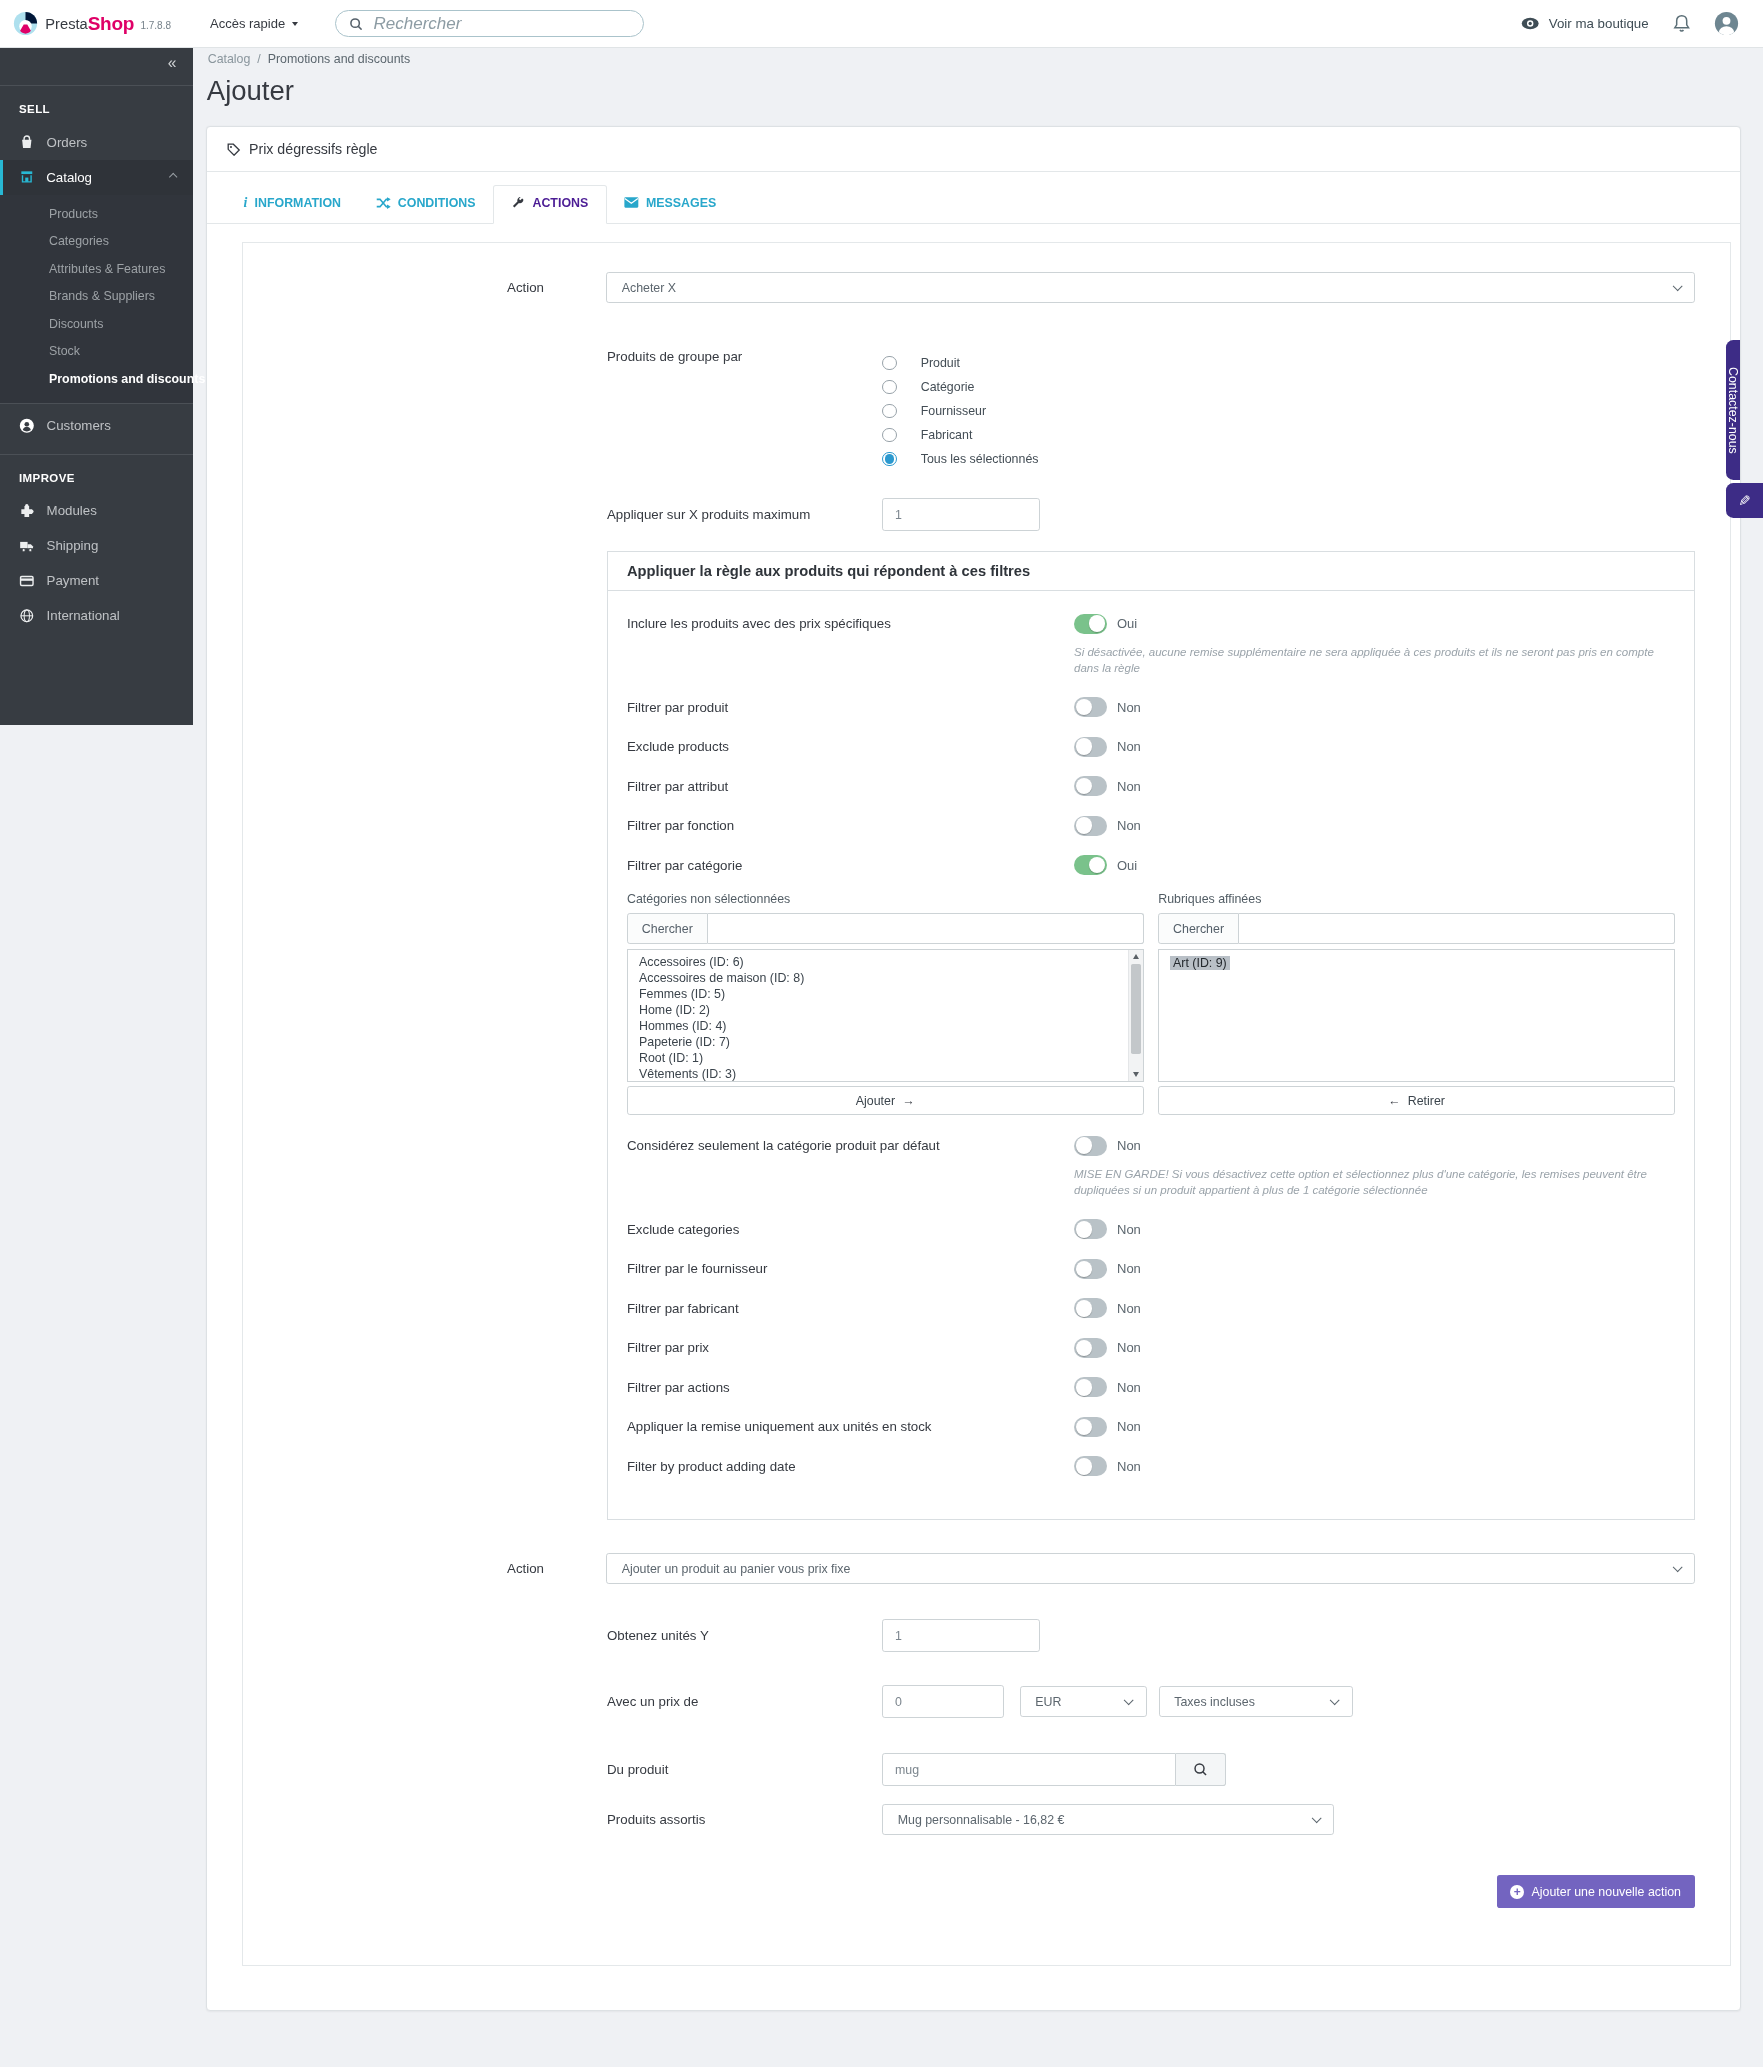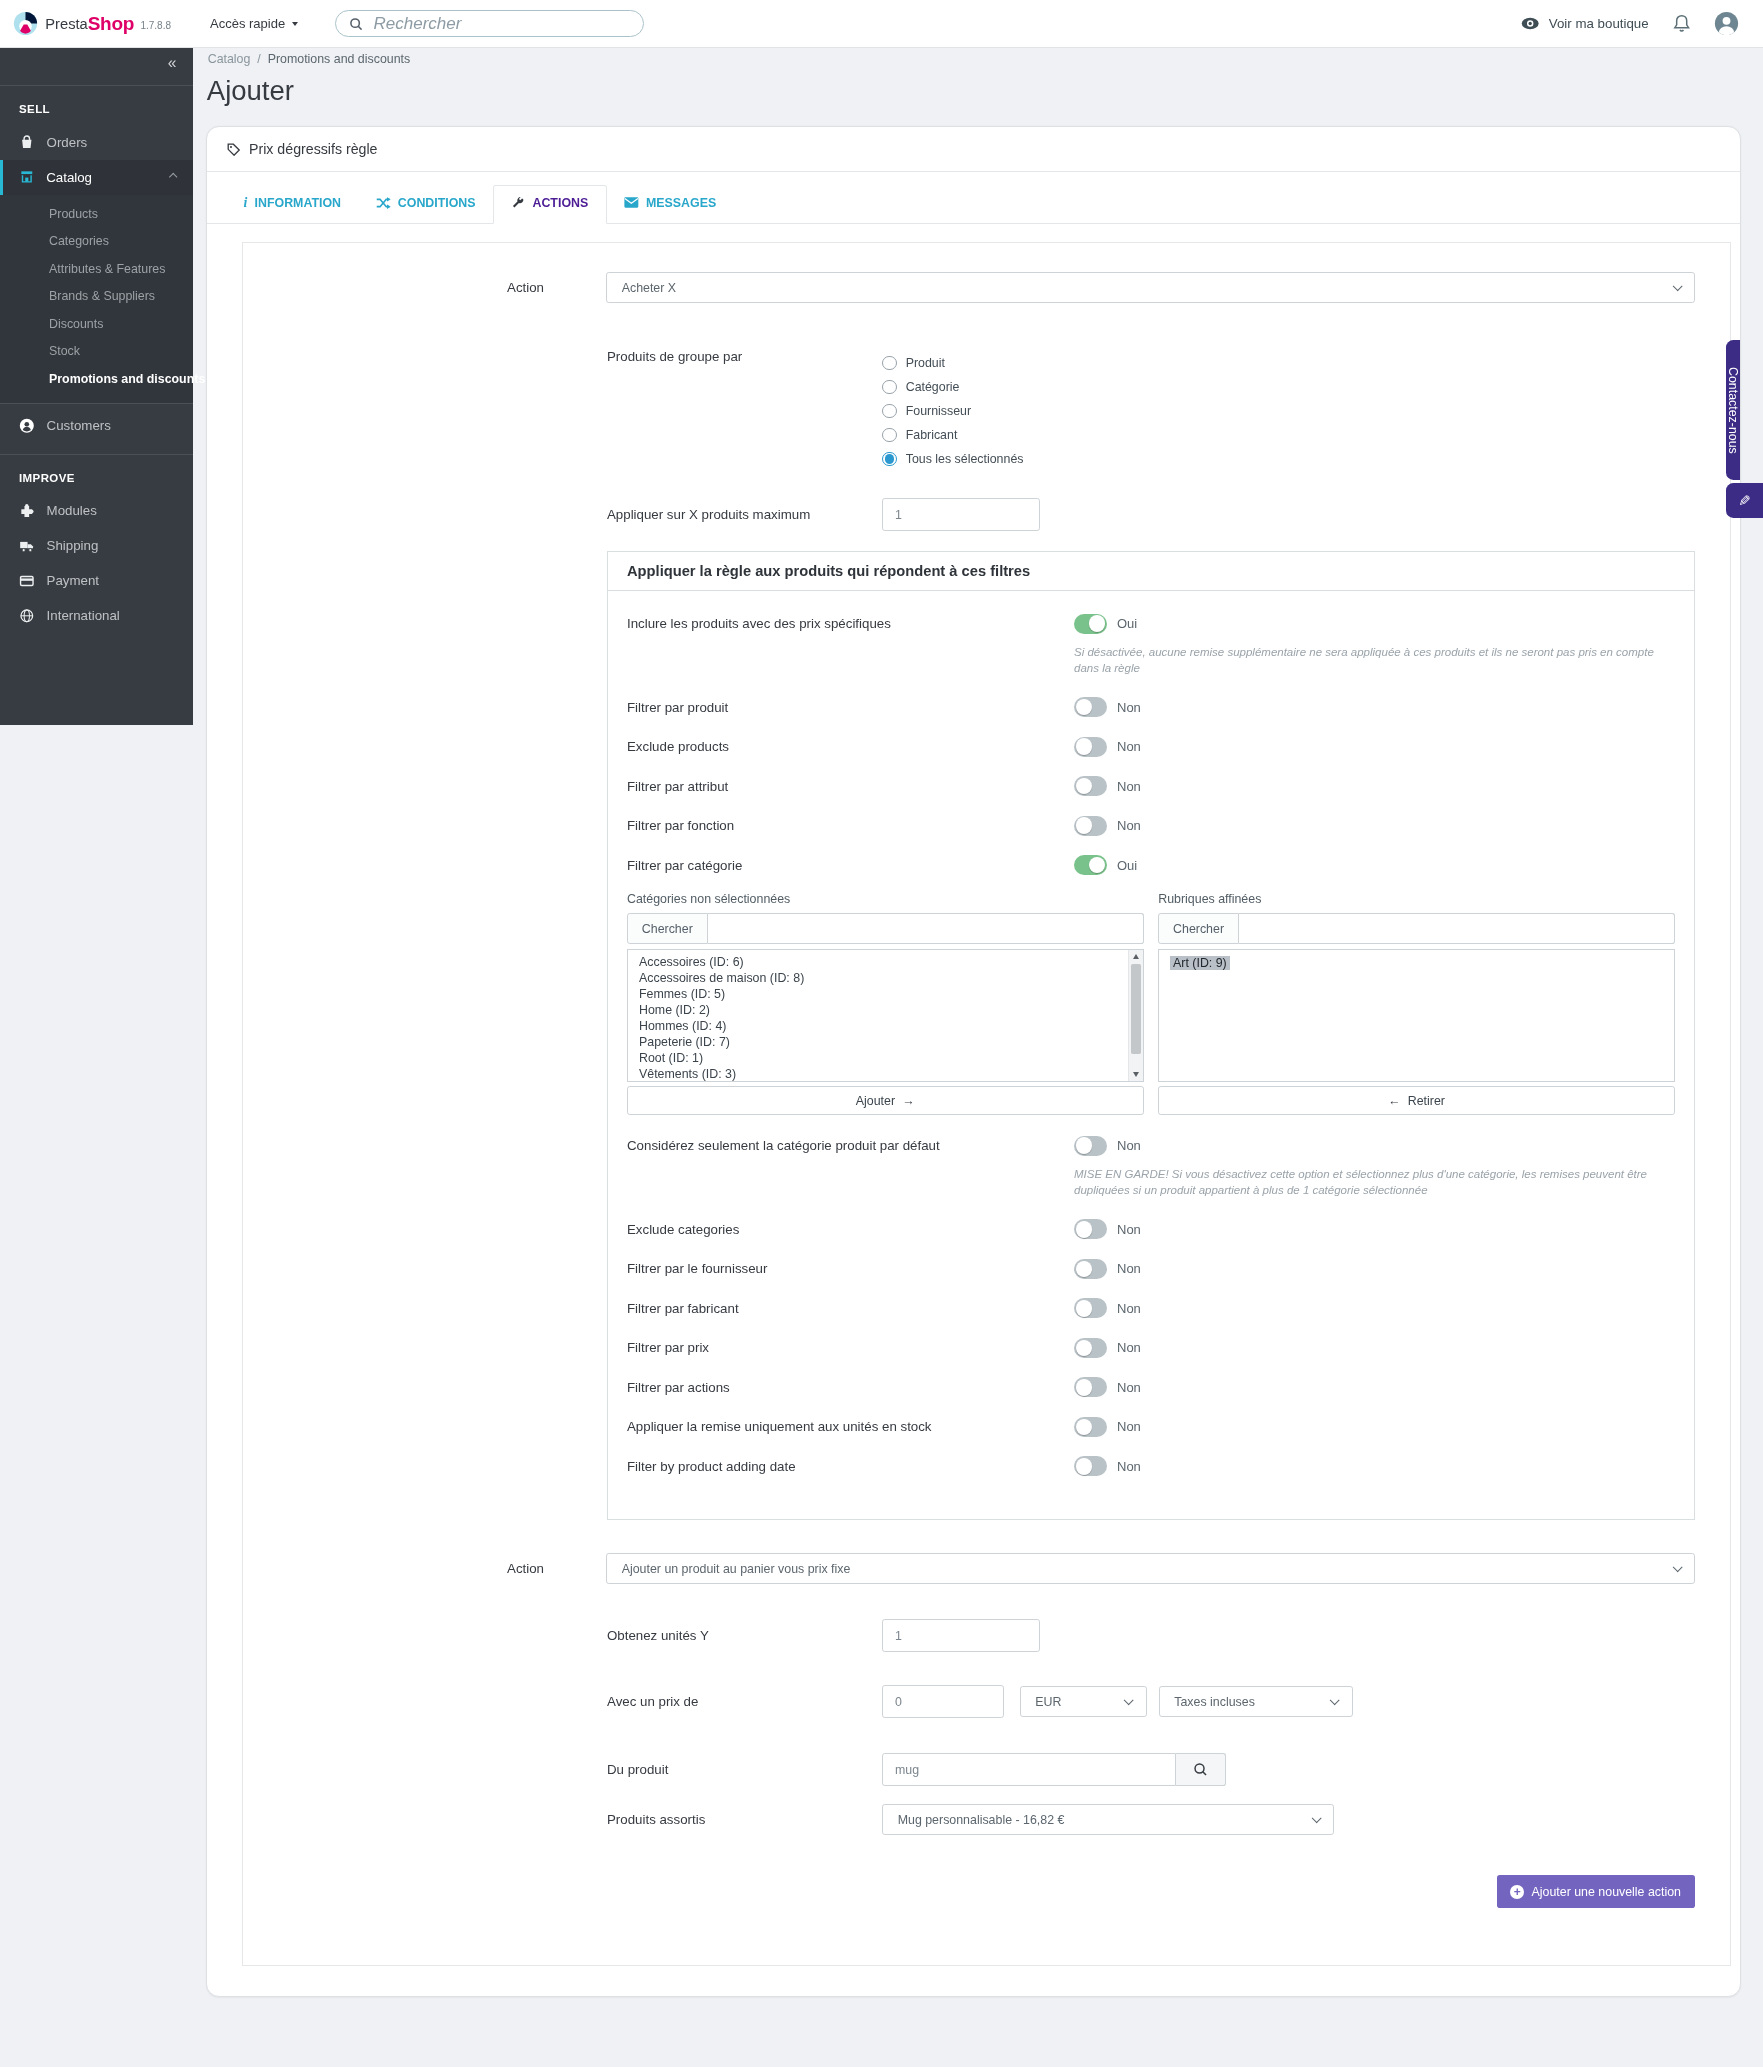--- a/index.html
+++ b/index.html
@@ -60,42 +60,42 @@
   }
   .contact-pencil { margin-top:2.8px; background:#3d2c86; color:#fff; height:35px; border-radius:7.3px 0 0 7.3px; display:flex; align-items:center; justify-content:center; font-size:14.7px; cursor:pointer;}
   .pencil-glyph { transform:rotate(90deg); display:inline-block; }
 
   
   .main { position:absolute; left:193px; top:40px; right:0; }
   .breadcrumb { padding:12px 0 0 14.7px; font-size:12.4px; color:#8a969d; }
   .breadcrumb .bc-current { color:#5b666e; }
   .page-title { font-size:27.5px; color:#363a41; padding:9.2px 0 19px 13.8px; font-weight:400; }
 
-  .card { margin:0 22px 0 13px; background:#fff; border:0.9px solid #dde1e4; border-radius:13px; box-shadow:0 0.9px 1.8px rgba(0,0,0,.05); padding-bottom:30px; }
+  .card { margin:0 22px 0 13px; background:#fff; border:0.9px solid #dde1e4; border-radius:4px; box-shadow:0 0.9px 1.8px rgba(0,0,0,.05); padding-bottom:44px; }
   .card-header { display:flex; align-items:center; gap:8.3px; padding:13.8px 19px; border-bottom:0.9px solid #e3e7e9; font-size:14.2px; color:#363a41;}
   .tabs { display:flex; padding:13px 0 0 19px; border-bottom:0.9px solid #e3e7e9; }
   .tab { display:flex; align-items:center; gap:7.3px; padding:10px 17.4px 12px; font-size:12.4px; font-weight:700; color:#28a7cb; cursor:pointer; }
   .tab .info-i { font-family:"Liberation Serif", serif; font-weight:700; font-style:italic; font-size:13.8px;}
   .tab.active { color:#4c1d95; background:#fff; border:0.9px solid #e3e7e9; border-bottom-color:#fff; margin-bottom:-0.9px; border-radius:2.8px 2.8px 0 0; }
 
   .tab-box { margin:18.4px 9.2px 0 35px; border:0.9px solid #e4e8ea; padding:29px 35px 57px; }
 
   .frow { display:flex; align-items:center; }
   .main-label { flex:0 0 266px; text-align:right; font-size:13.3px; color:#363a41; }
   .main-ctrl { flex:1; margin-left:62px; }
   .sub-block { margin-left:329px; }
   .srow { display:flex; align-items:center; }
   .sub-label { flex:0 0 275px; font-size:13.3px; color:#363a41; }
 
   .select { height:31px; border:0.9px solid #cdd3d6; border-radius:2.8px; display:flex; align-items:center; padding:0 14.7px 0 14.7px; font-size:12.4px; color:#5c666e; position:relative; background:#fff; cursor:pointer; }
   .select .chev { position:absolute; right:13px; top:50%; width:7.3px; height:7.3px; border-right:1.8px solid #5c666e; border-bottom:1.8px solid #5c666e; transform:translateY(-70%) rotate(45deg); }
   .input { height:33px; border:0.9px solid #cdd3d6; border-radius:2.8px; padding:0 12px; font-size:12.4px; color:#7c868e; background:#fff; outline:none; font-family:"Liberation Sans",sans-serif;}
 
   .radio-group { padding-top:1.8px; }
-  .radio-row { display:flex; align-items:center; gap:9px; height:24px; font-size:12.4px; color:#434d55; cursor:pointer;}
+  .radio-row { display:flex; align-items:center; gap:24px; height:24px; font-size:12.4px; color:#434d55; cursor:pointer;}
   .radio { width:14.7px; height:14.7px; border:1.8px solid #98a2a9; border-radius:50%; background:#fff; position:relative; flex:0 0 14.7px;}
   .radio.sel { border-color:#2b99cf; }
   .radio.sel::after { content:""; position:absolute; inset:1.8px; border-radius:50%; background:#2b99cf; }
 
   .filter-box { margin-left:329px; margin-top:20px; border:0.9px solid #d9dee1; }
   .filter-header { padding:11px 19px; font-size:14.7px; font-weight:700; color:#2f343a; border-bottom:0.9px solid #d9dee1; }
   .filter-body { padding:18.4px 19px 39px; }
   .trow { display:flex; align-items:center; min-height:27.5px; margin-bottom:12px; }
   .t-label { flex:0 0 447px; font-size:13.3px; color:#363a41; padding-right:22px; }
   .switch { width:33px; height:20px; border-radius:11px; background:#b9c2c7; position:relative; margin-right:10px; flex:0 0 33px; cursor:pointer;}

